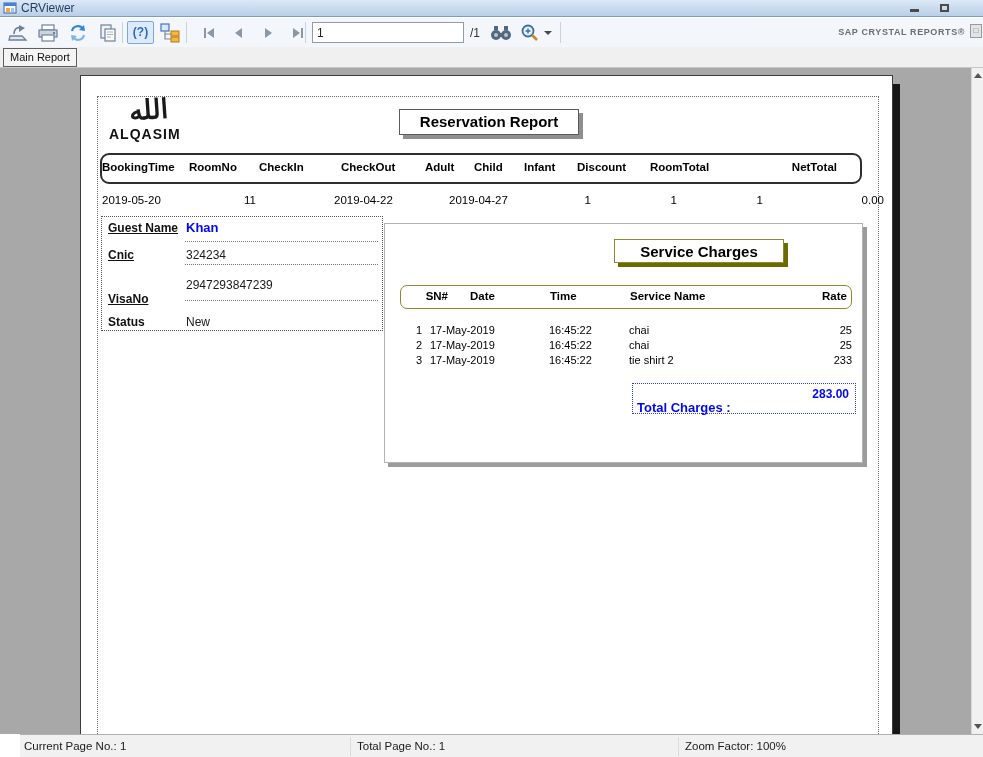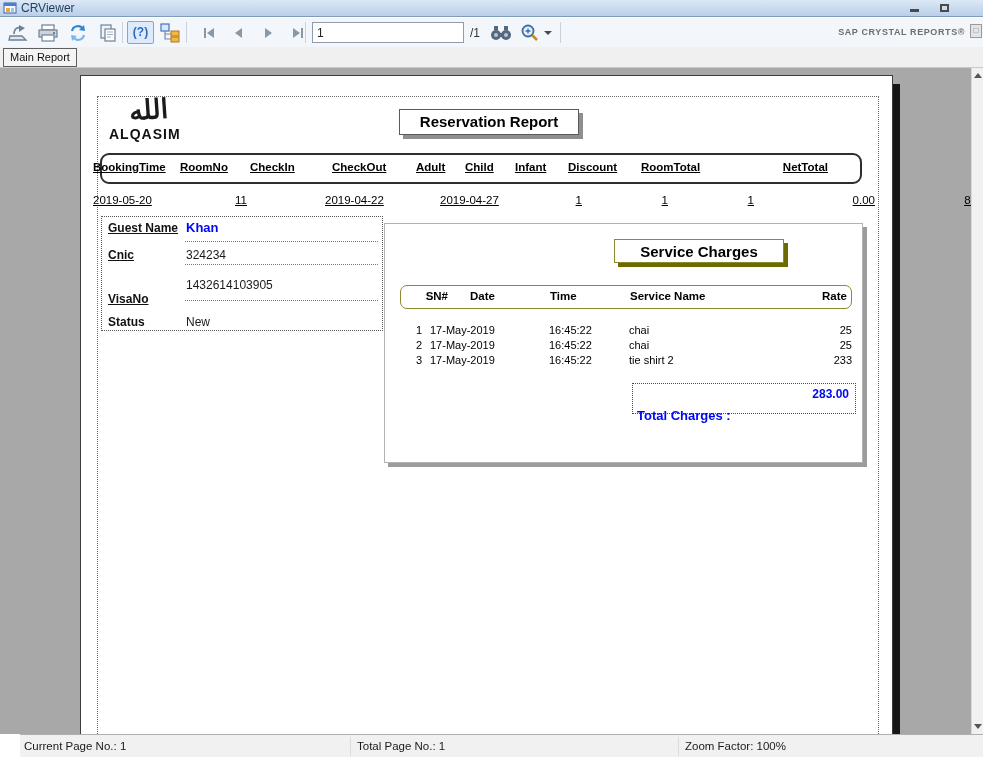--- a/index.html
+++ b/index.html
@@ -67,23 +67,23 @@
     color:#1a1a1a; transform:rotate(-4deg); }
   .logo-text { position:absolute; left:28px; top:50px; font-size:14px; font-weight:bold;
     letter-spacing:1px; color:#111; }
 
   .title-box { position:absolute; left:318px; top:33px; width:180px; height:26px;
     background:#fff; border:1px solid #5a5a5a; box-shadow:4px 4px 0 #8f8f8f;
     font-size:15px; font-weight:bold; text-align:center; line-height:24px; color:#000; }
 
   .bk-header-box { position:absolute; left:19px; top:77px; width:762px; height:31px;
     border:2px solid #2e2e2e; border-radius:9px; }
-  .bk-grid { position:absolute; left:7px; width:762px; display:grid;
+  .bk-grid { position:absolute; left:16px; width:762px; display:grid;
     grid-template-columns:86px 62px 88px 82px 46px 48px 50px 76px 84px 138px;
-    font-size:11.5px;text-decoration:underline; }
+    font-size:11.5px; }
   .bk-head { top:85px; font-weight:bold; }
   .bk-row  { top:118px;gap:36px; }
   .bk-grid div { white-space:nowrap; }
   .h0{padding-left:5px;} .h1{padding-left:6px;} .h2{padding-left:14px;} .h3{padding-left:8px;}
   .h4{padding-left:10px;} .h5{padding-left:13px;} .h6{padding-left:15px;} .h7{padding-left:18px;}
   .h8{padding-left:15px;} .h9{text-align:right;padding-right:20px;}
   .d0{padding-left:5px;} .d1{padding-left:25px;} .d2{padding-left:17px;} .d3{padding-left:8px;}
   .d4{text-align:right;padding-right:14px;} .d5{text-align:right;padding-right:12px;}
   .d6{text-align:right;padding-right:12px;} .d7{text-align:right;padding-right:3px;}
   .d8{text-align:right;padding-right:5px;} .d9{text-align:right;padding-right:20px;}
@@ -107,21 +107,21 @@
   .svc-headgrid { position:absolute; left:15px; top:66px; width:452px; display:grid;
     grid-template-columns:50px 96px 82px 152px 72px; font-size:11.5px; font-weight:bold; }
   .s0{text-align:right;padding-right:2px;} .s1{padding-left:20px;} .s2{padding-left:4px;}
   .s3{padding-left:2px;} .s4{text-align:right;padding-right:5px;}
   .svc-rowgrid { position:absolute; left:15px; width:452px; display:grid;
     grid-template-columns:22px 127px 78px 153px 72px; font-size:11px; }
   .r0{text-align:right;} .r1{padding-left:8px;} .r2{padding-left:0;} .r3{padding-left:2px;}
   .r4{text-align:right;padding-right:0;}
   .svc-total { position:absolute; left:247px; top:159px; width:224px; height:31px;
     border:1px dotted #3333ee; }
-  .svc-total-label { position:absolute; left:4px; top:24px; font-size:13px; font-weight:bold; color:#0008f0; }
+  .svc-total-label { position:absolute; left:4px; top:16px; font-size:13px; font-weight:bold; color:#0008f0; }
   .svc-total-value { position:absolute; right:6px; top:3px; font-size:12px; font-weight:bold; color:#0008f0; }
 
   
   .statusbar { position:absolute; top:734px; left:0; width:983px; height:23px;
     background:#f1f1f1; border-top:1px solid #b0b0b0; font-size:11.5px; color:#1a1a1a;margin-left:20px; }
   .sb-item { position:absolute; top:5px; white-space:nowrap; }
   .sb-sep { position:absolute; top:2px; width:1px; height:19px; background:#dcdcdc; }
 
   svg { display:block; }
 </style>
@@ -281,21 +281,21 @@
     </div>
 
     <div class="guest-box">
       <div class="g-label" style="top:4px;">Guest Name</div>
       <div class="g-value blue" style="top:3px;">Khan</div>
       <div class="g-line" style="top:24px;"></div>
       <div class="g-label" style="top:31px;">Cnic</div>
       <div class="g-value" style="top:31px;">324234</div>
       <div class="g-line" style="top:47px;"></div>
       <div class="g-label" style="top:75px;">VisaNo</div>
-      <div class="g-value" style="top:61px;">1432614103905</div>
+      <div class="g-value" style="top:61px;">2947293847239</div>
       <div class="g-line" style="top:83px;"></div>
       <div class="g-label nound" style="top:98px;">Status</div>
       <div class="g-value" style="top:98px;">New</div>
     </div>
 
     <div class="svc-panel">
       <div class="svc-title">Service Charges</div>
       <div class="svc-headbox"></div>
       <div class="svc-headgrid">
         <div class="s0">SN#</div>

